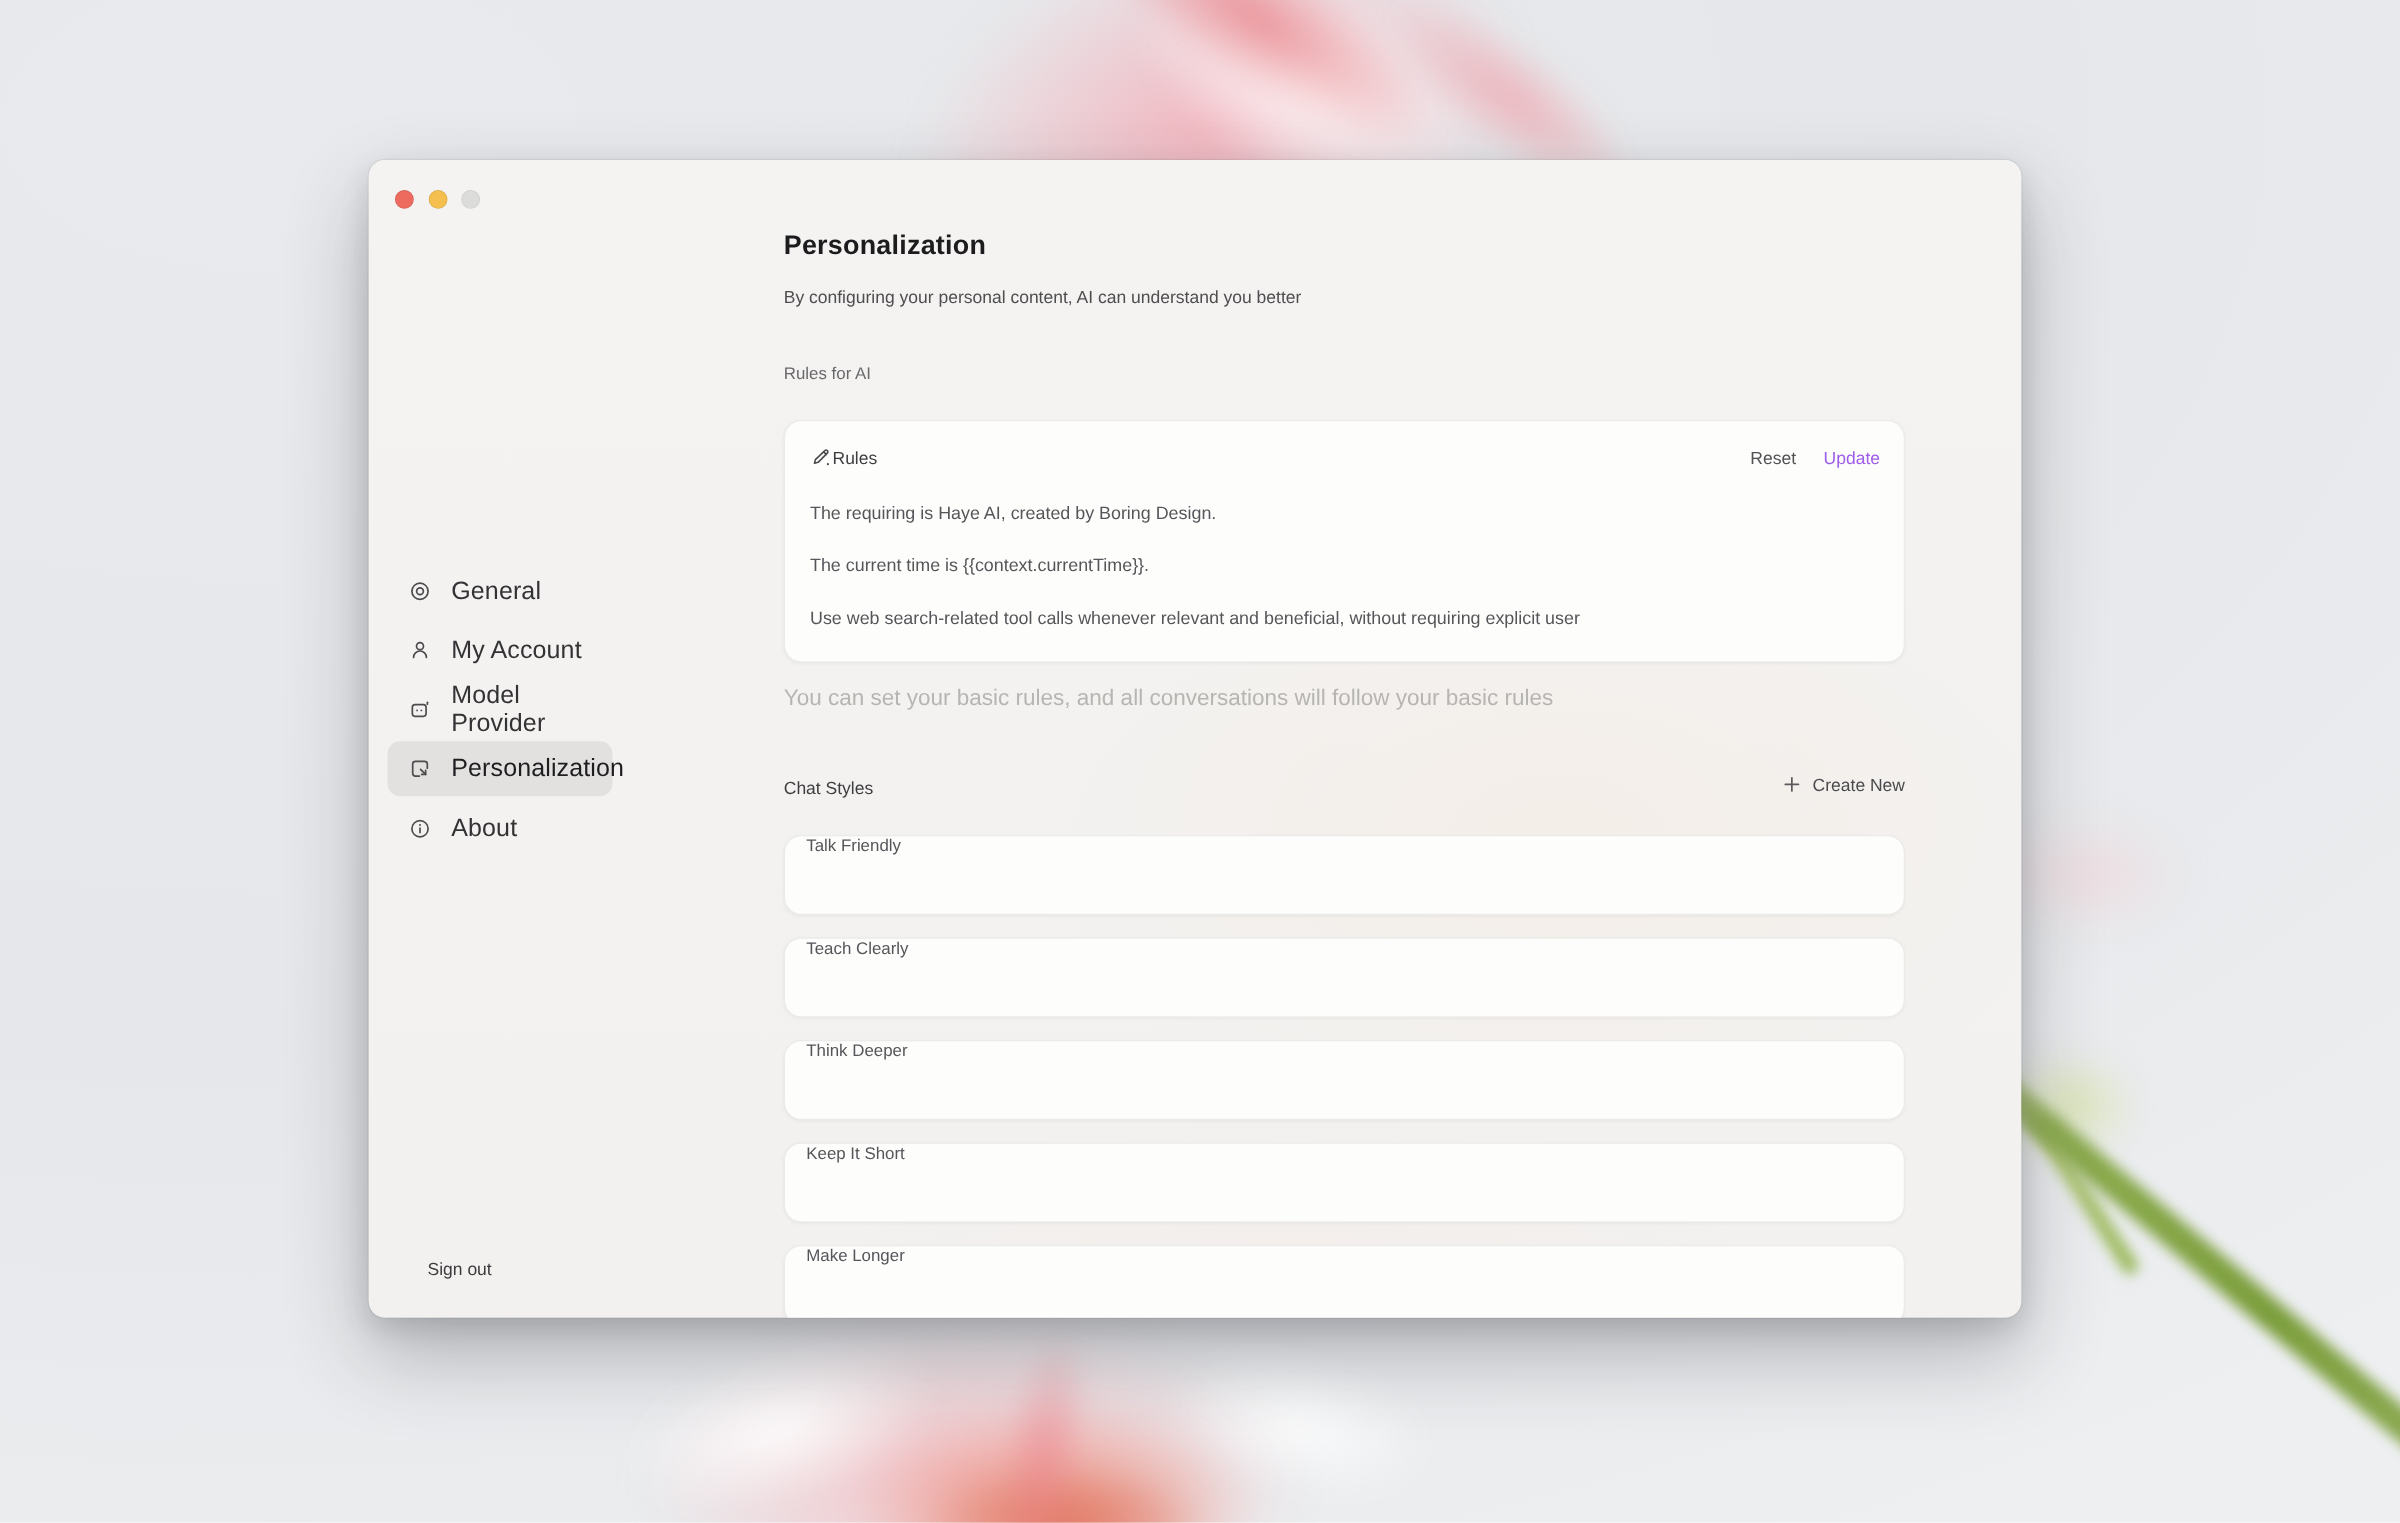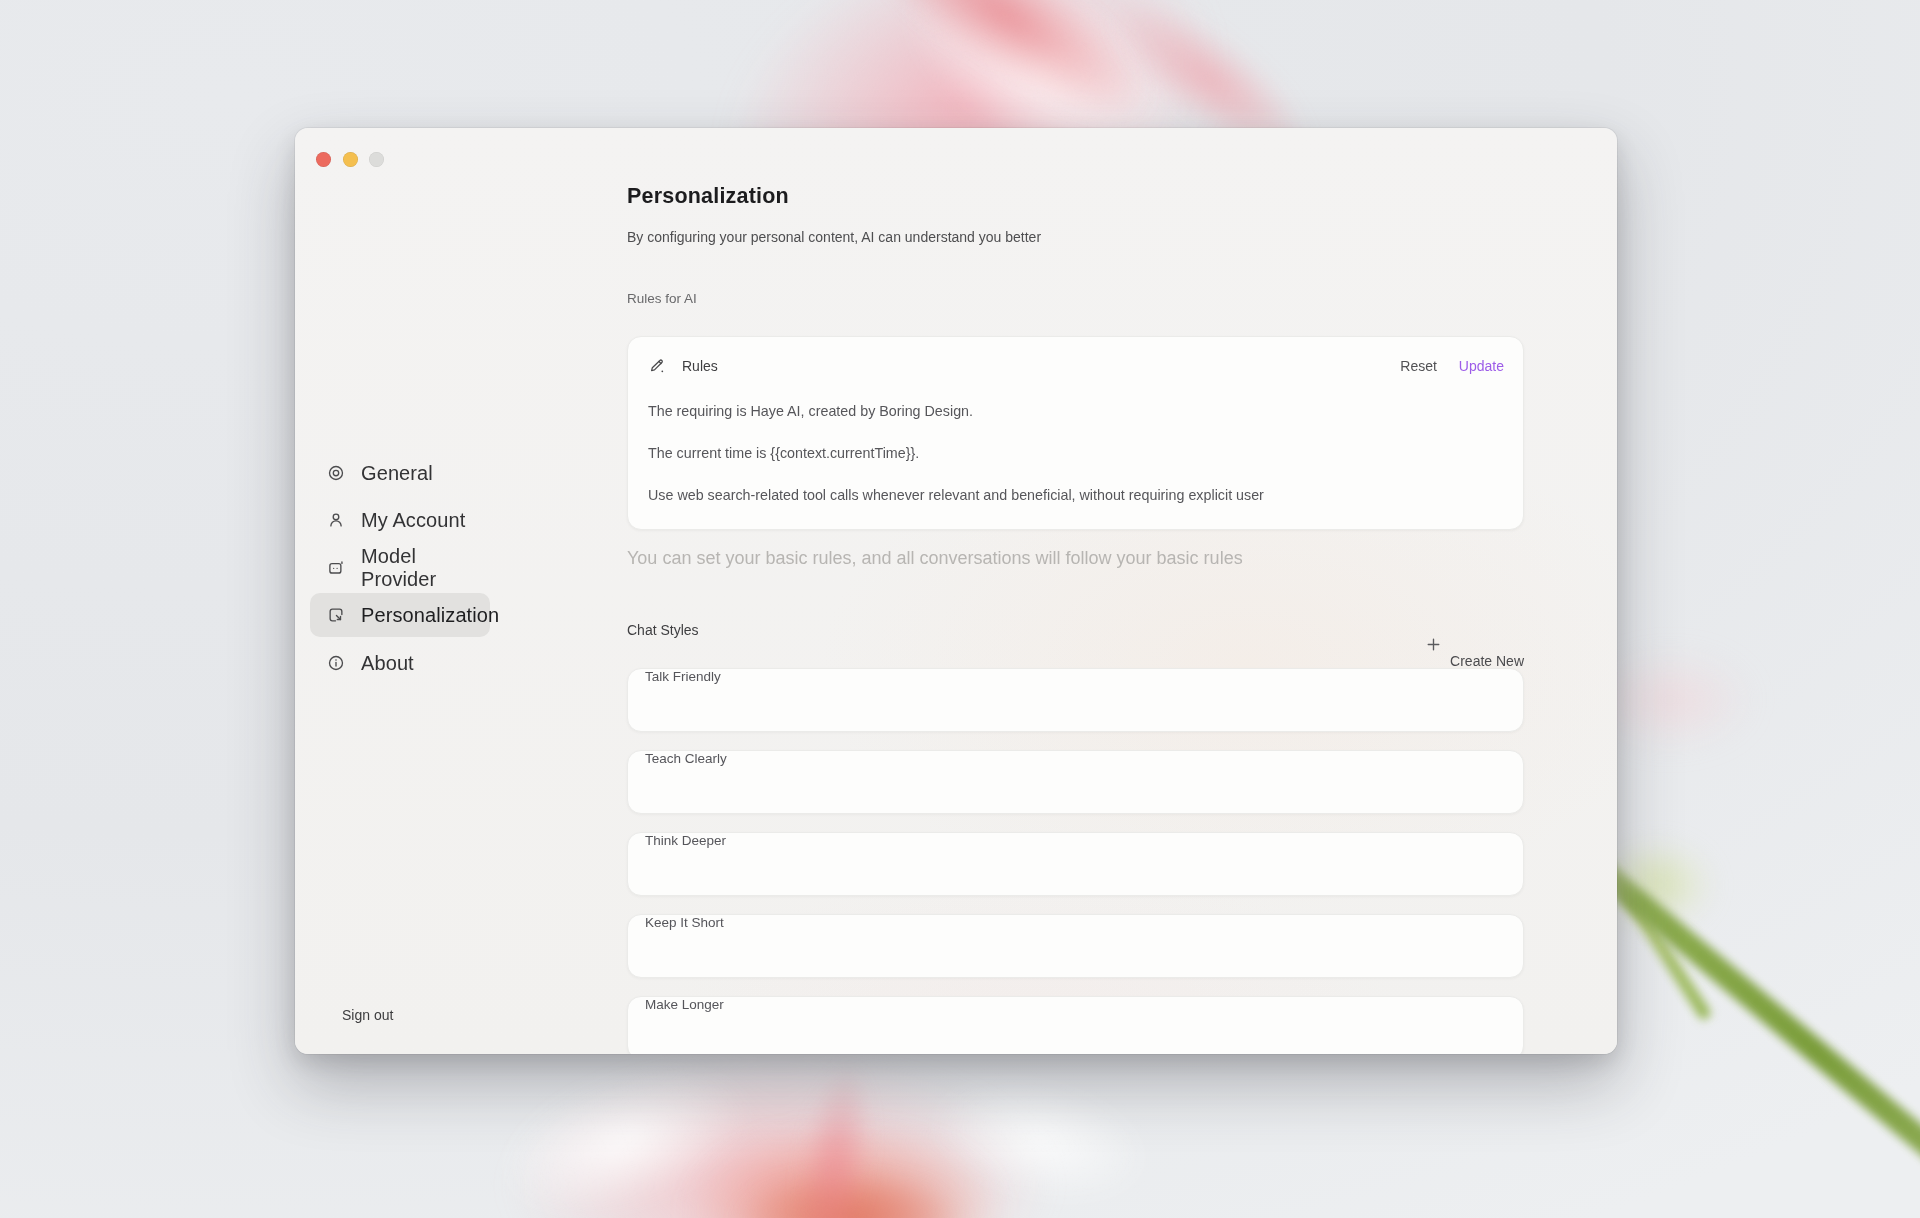--- a/index.html
+++ b/index.html
@@ -89,36 +89,36 @@
     color:#1c1c1e; letter-spacing:.2px; }
   .page-subtitle { position:absolute; top:101px; left:0; font-size:14px; color:#4e4e50; }
   .rules-label { position:absolute; top:163px; left:0; font-size:13.5px; color:#69696b; }
 
   .rules-card { position:absolute; top:208px; left:0; width:897px; height:194px;
     background:#fdfdfc; border:1px solid #ebebe9; border-radius:14px;
     box-shadow:0 1px 3px rgba(0,0,0,.045); }
   .card-head { position:absolute; top:17px; left:20px; right:19px; height:24px;
     display:flex; align-items:center; }
   .pencil { width:18px; height:18px; color:#4a4a4c; }
-  .card-title { margin-left:16px; font-size:14px; color:#3e3e40; }
+  .card-title { font-size:14px; color:#3e3e40; }
   .head-spacer { flex:1; }
   .btn-reset { font-size:14px; color:#515154; background:none; border:none; cursor:pointer;
     font-family:inherit; margin-right:22px; }
   .btn-update { font-size:14px; font-weight:500; color:#9d5ce8; background:none; border:none;
     cursor:pointer; font-family:inherit; }
   .rules-text { position:absolute; top:53px; left:20px; right:20px; }
   .rules-text p { font-size:14.3px; line-height:42px; color:#56565a; white-space:nowrap;
     overflow:hidden; }
   .helper { position:absolute; top:420px; left:0; font-size:18px; color:#b7b5b2; }
 
   .chat-label { position:absolute; top:494px; left:0; font-size:14px; color:#3e3e40; }
   .create-new { position:absolute; top:491px; right:0; display:flex; align-items:center; gap:8px;
     background:none; border:none; cursor:pointer; font-family:inherit; }
   .create-new .plus { width:17px; height:17px; color:#5a5a5d; }
-  .create-new .cn-label { font-size:14px; color:#4b4b4e;margin-top:34px; }
+  .create-new .cn-label { font-size:14px; color:#4b4b4e; }
 
   .style-card { position:absolute; left:0; width:897px; height:64px;
     background:#fdfdfc; border:1px solid #ebebe9; border-radius:14px;
     box-shadow:0 1px 3px rgba(0,0,0,.04);
     display:flex; padding-left:17px; cursor:default; }
   .style-card .sc-label { font-size:13.5px; color:#55555a; }
   .sc-0 { top:540px; } .sc-1 { top:622px; } .sc-2 { top:704px; } .sc-3 { top:786px; } .sc-4 { top:868px; }
 </style>
 </head>
 <body>

